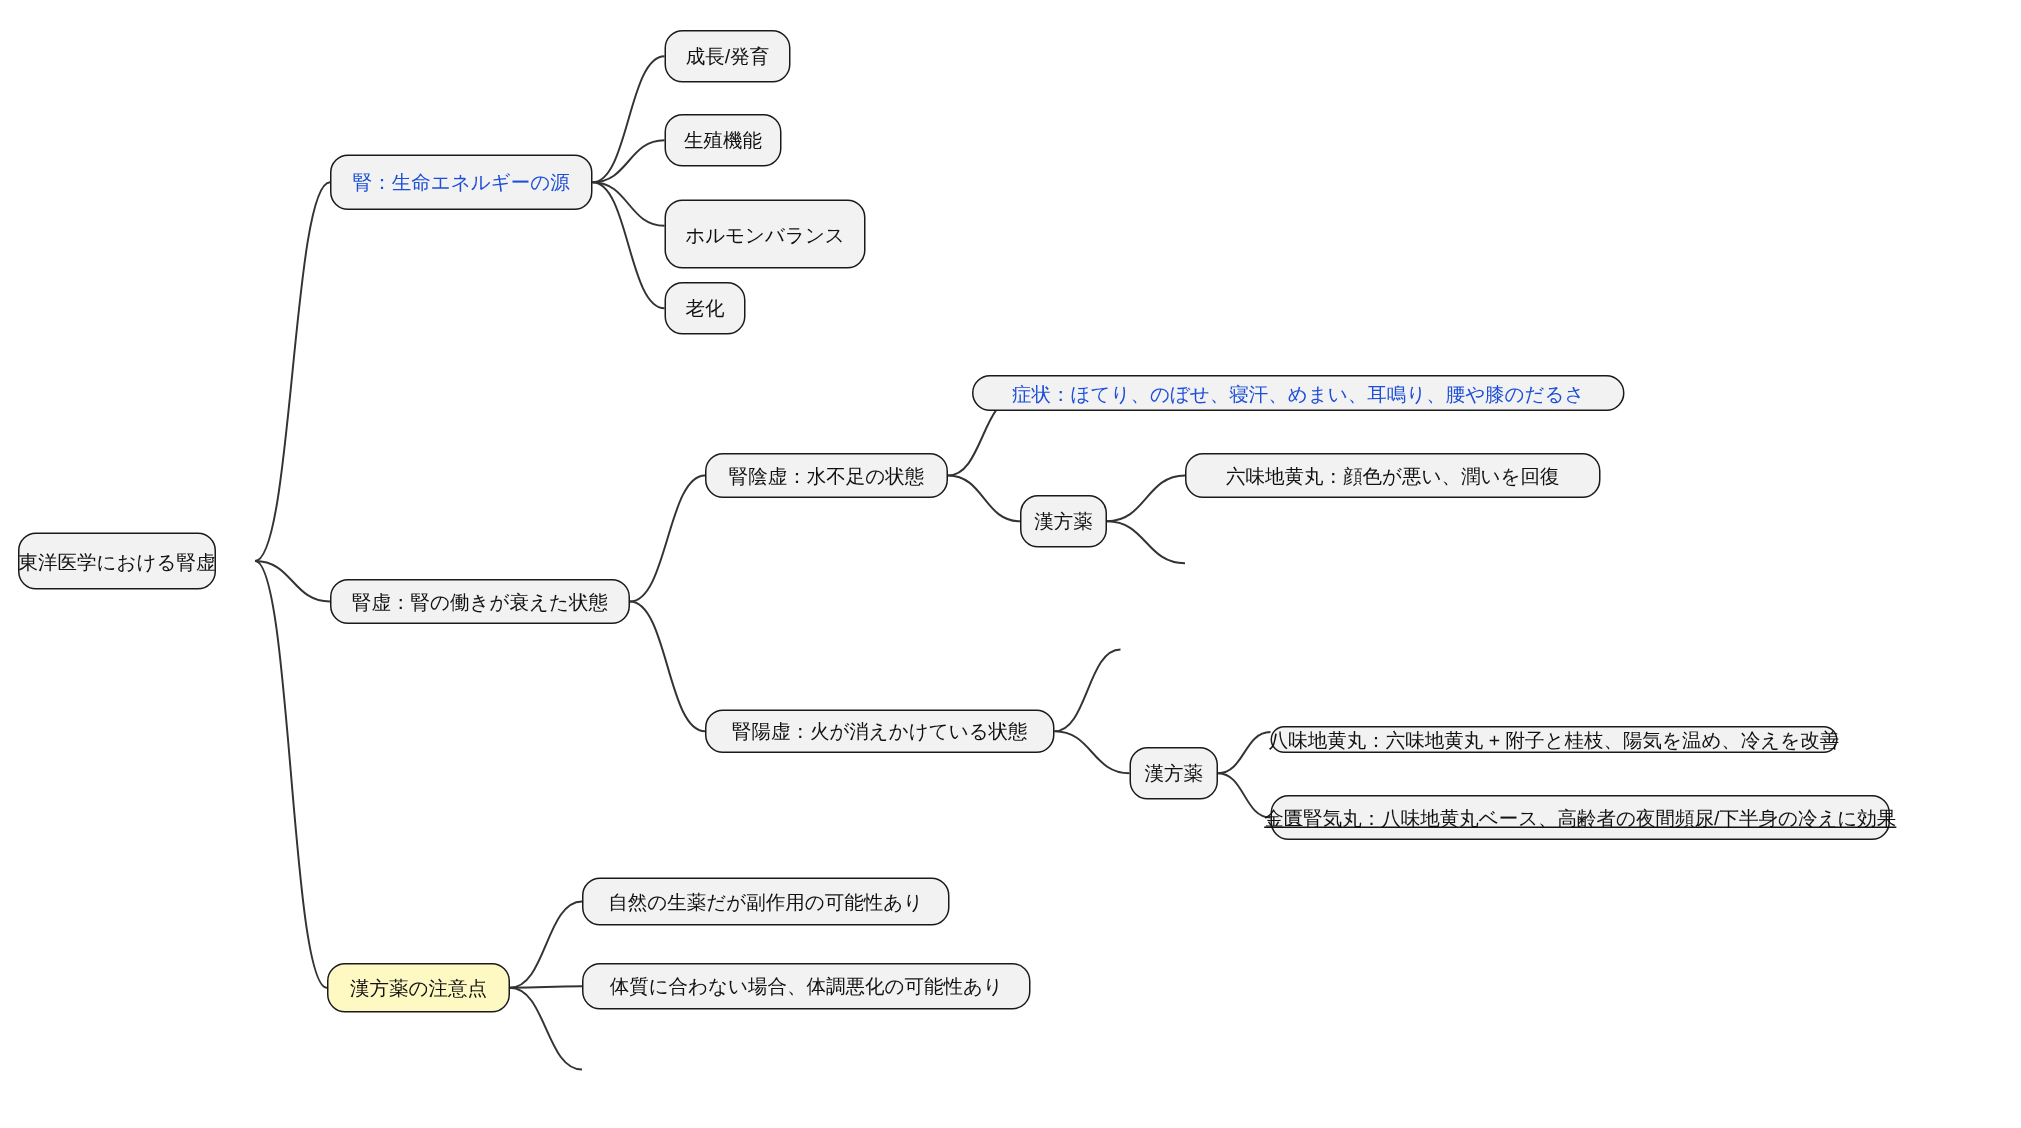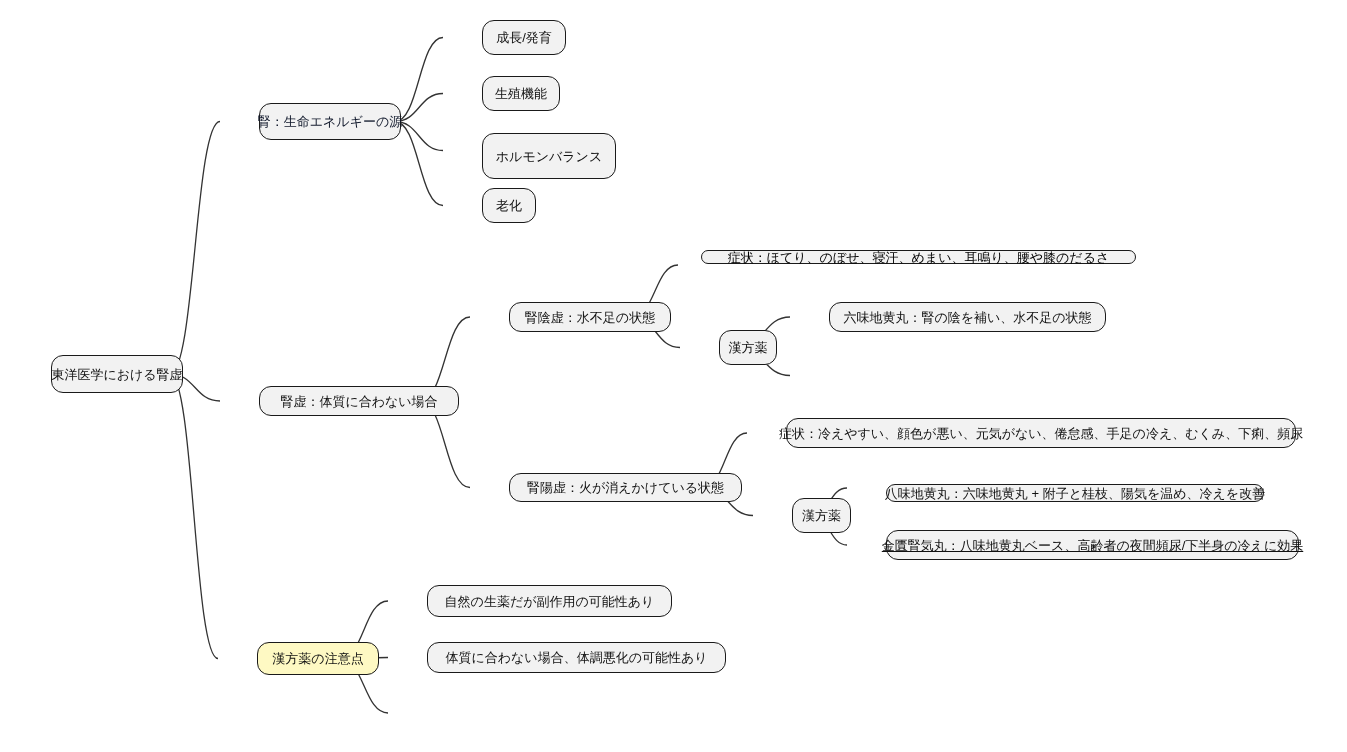--- a/index.html
+++ b/index.html
@@ -36,21 +36,20 @@
     align-items: center;
     justify-content: center;
     background: #f2f2f2;
     border: 1.5px solid #1a1a1a;
     border-radius: 12px;
     font-size: 13px;
     line-height: 1;
     color: #111111;
     white-space: nowrap;
     text-align: center;
-    margin-left: 39px;
   }
 </style>
 </head>
 <body>
 
 <div class="canvas">
   <svg class="edges-layer" id="edges" width="1347" height="752" viewBox="0 0 1347 752">
       <path d="M 170 374 C 195 374, 195 121.5, 220 121.5" fill="none" stroke="#333333" stroke-width="1.3"></path>
       <path d="M 395 121.5 C 419 121.5, 419 37.5, 443 37.5" fill="none" stroke="#333333" stroke-width="1.3"></path>
       <path d="M 395 121.5 C 419 121.5, 419 93.5, 443 93.5" fill="none" stroke="#333333" stroke-width="1.3"></path>
@@ -67,32 +66,31 @@
       <path d="M 703 487.5 C 728 487.5, 728 515.5, 753 515.5" fill="none" stroke="#333333" stroke-width="1.3"></path>
       <path d="M 812 515.5 C 829.5 515.5, 829.5 488, 847 488" fill="none" stroke="#333333" stroke-width="1.3"></path>
       <path d="M 812 515.5 C 829.5 515.5, 829.5 545, 847 545" fill="none" stroke="#333333" stroke-width="1.3"></path>
       <path d="M 170 374 C 194 374, 194 658.5, 218 658.5" fill="none" stroke="#333333" stroke-width="1.3"></path>
       <path d="M 340 658.5 C 364 658.5, 364 601, 388 601" fill="none" stroke="#333333" stroke-width="1.3"></path>
       <path d="M 340 658.5 C 364 658.5, 364 657.5, 388 657.5" fill="none" stroke="#333333" stroke-width="1.3"></path>
       <path d="M 340 658.5 C 364 658.5, 364 713, 388 713" fill="none" stroke="#333333" stroke-width="1.3"></path>
     </svg>
   <div class="nodes-layer" id="nodes">
       <div class="node" style="left: 12px; top: 355px; width: 132px; height: 38px; background: rgb(242, 242, 242); border-color: rgb(26, 26, 26); color: rgb(17, 17, 17);">東洋医学における腎虚</div>
-      <div class="node" style="left: 220px; top: 103px; width: 142px; height: 37px; background: rgb(242, 242, 242); border-color: rgb(26, 26, 26); color: #0f172a;">腎：生命エネルギーの源</div>
+      <div class="node" style="left: 220px; top: 103px; width: 175px; height: 37px; background: rgb(242, 242, 242); border-color: rgb(26, 26, 26); color: #1d4ed8;">腎：生命エネルギーの源</div>
       <div class="node" style="left: 443px; top: 20px; width: 84px; height: 35px; background: rgb(242, 242, 242); border-color: rgb(26, 26, 26); color: rgb(17, 17, 17);">成長/発育</div>
       <div class="node" style="left: 443px; top: 76px; width: 78px; height: 35px; background: rgb(242, 242, 242); border-color: rgb(26, 26, 26); color: rgb(17, 17, 17);">生殖機能</div>
       <div class="node" style="left: 443px; top: 133px; width: 134px; height: 46px; background: rgb(242, 242, 242); border-color: rgb(26, 26, 26); color: rgb(17, 17, 17);">ホルモンバランス</div>
       <div class="node" style="left: 443px; top: 188px; width: 54px; height: 35px; background: rgb(242, 242, 242); border-color: rgb(26, 26, 26); color: rgb(17, 17, 17);">老化</div>
-      <div class="node" style="left: 220px; top: 386px; width: 200px; height: 30px; background: rgb(242, 242, 242); border-color: rgb(26, 26, 26); color: rgb(17, 17, 17);">腎虚：体質に合わない場合</div>
+      <div class="node" style="left: 220px; top: 386px; width: 200px; height: 30px; background: rgb(242, 242, 242); border-color: rgb(26, 26, 26); color: rgb(17, 17, 17);">腎虚：腎の働きが衰えた状態</div>
       <div class="node" style="left: 470px; top: 302px; width: 162px; height: 30px; background: rgb(242, 242, 242); border-color: rgb(26, 26, 26); color: rgb(17, 17, 17);">腎陰虚：水不足の状態</div>
-      <div class="node" style="left: 662px; top: 250px; width: 435px; height: 14px; background: rgb(242, 242, 242); border-color: rgb(26, 26, 26); color: #000000;">症状：ほてり、のぼせ、寝汗、めまい、耳鳴り、腰や膝のだるさ</div>
+      <div class="node" style="left: 648px; top: 250px; width: 435px; height: 24px; background: rgb(242, 242, 242); border-color: rgb(26, 26, 26); color: #1d4ed8;">症状：ほてり、のぼせ、寝汗、めまい、耳鳴り、腰や膝のだるさ</div>
       <div class="node" style="left: 680px; top: 330px; width: 58px; height: 35px; background: rgb(242, 242, 242); border-color: rgb(26, 26, 26); color: rgb(17, 17, 17);">漢方薬</div>
-      <div class="node" style="left: 790px; top: 302px; width: 277px; height: 30px; background: rgb(242, 242, 242); border-color: rgb(26, 26, 26); color: rgb(17, 17, 17);">六味地黄丸：腎の陰を補い、水不足の状態</div>
+      <div class="node" style="left: 790px; top: 302px; width: 277px; height: 30px; background: rgb(242, 242, 242); border-color: rgb(26, 26, 26); color: rgb(17, 17, 17);">六味地黄丸：顔色が悪い、潤いを回復</div>
       <div class="node" style="left: 470px; top: 473px; width: 233px; height: 29px; background: rgb(242, 242, 242); border-color: rgb(26, 26, 26); color: rgb(17, 17, 17);">腎陽虚：火が消えかけている状態</div>
-      <div class="node" style="left: 747px; top: 418px; width: 510px; height: 30px; background: rgb(242, 242, 242); border-color: rgb(26, 26, 26); color: rgb(17, 17, 17);">症状：冷えやすい、顔色が悪い、元気がない、倦怠感、手足の冷え、むくみ、下痢、頻尿</div>
       <div class="node" style="left: 753px; top: 498px; width: 59px; height: 35px; background: rgb(242, 242, 242); border-color: rgb(26, 26, 26); color: rgb(17, 17, 17);">漢方薬</div>
       <div class="node" style="left: 847px; top: 484px; width: 378px; height: 18px; background: rgb(242, 242, 242); border-color: rgb(26, 26, 26); color: rgb(17, 17, 17);">八味地黄丸：六味地黄丸 + 附子と桂枝、陽気を温め、冷えを改善</div>
       <div class="node" style="left: 847px; top: 530px; width: 413px; height: 30px; background: rgb(242, 242, 242); border-color: rgb(26, 26, 26); color: rgb(17, 17, 17); text-decoration: underline;">金匱腎気丸：八味地黄丸ベース、高齢者の夜間頻尿/下半身の冷えに効果</div>
       <div class="node" style="left: 218px; top: 642px; width: 122px; height: 33px; background: #fef9c3; border-color: rgb(26, 26, 26); color: rgb(17, 17, 17);">漢方薬の注意点</div>
       <div class="node" style="left: 388px; top: 585px; width: 245px; height: 32px; background: rgb(242, 242, 242); border-color: rgb(26, 26, 26); color: rgb(17, 17, 17);">自然の生薬だが副作用の可能性あり</div>
       <div class="node" style="left: 388px; top: 642px; width: 299px; height: 31px; background: rgb(242, 242, 242); border-color: rgb(26, 26, 26); color: rgb(17, 17, 17); text-align: right;">体質に合わない場合、体調悪化の可能性あり</div>
     </div>
 </div>
 
 </body></html>

